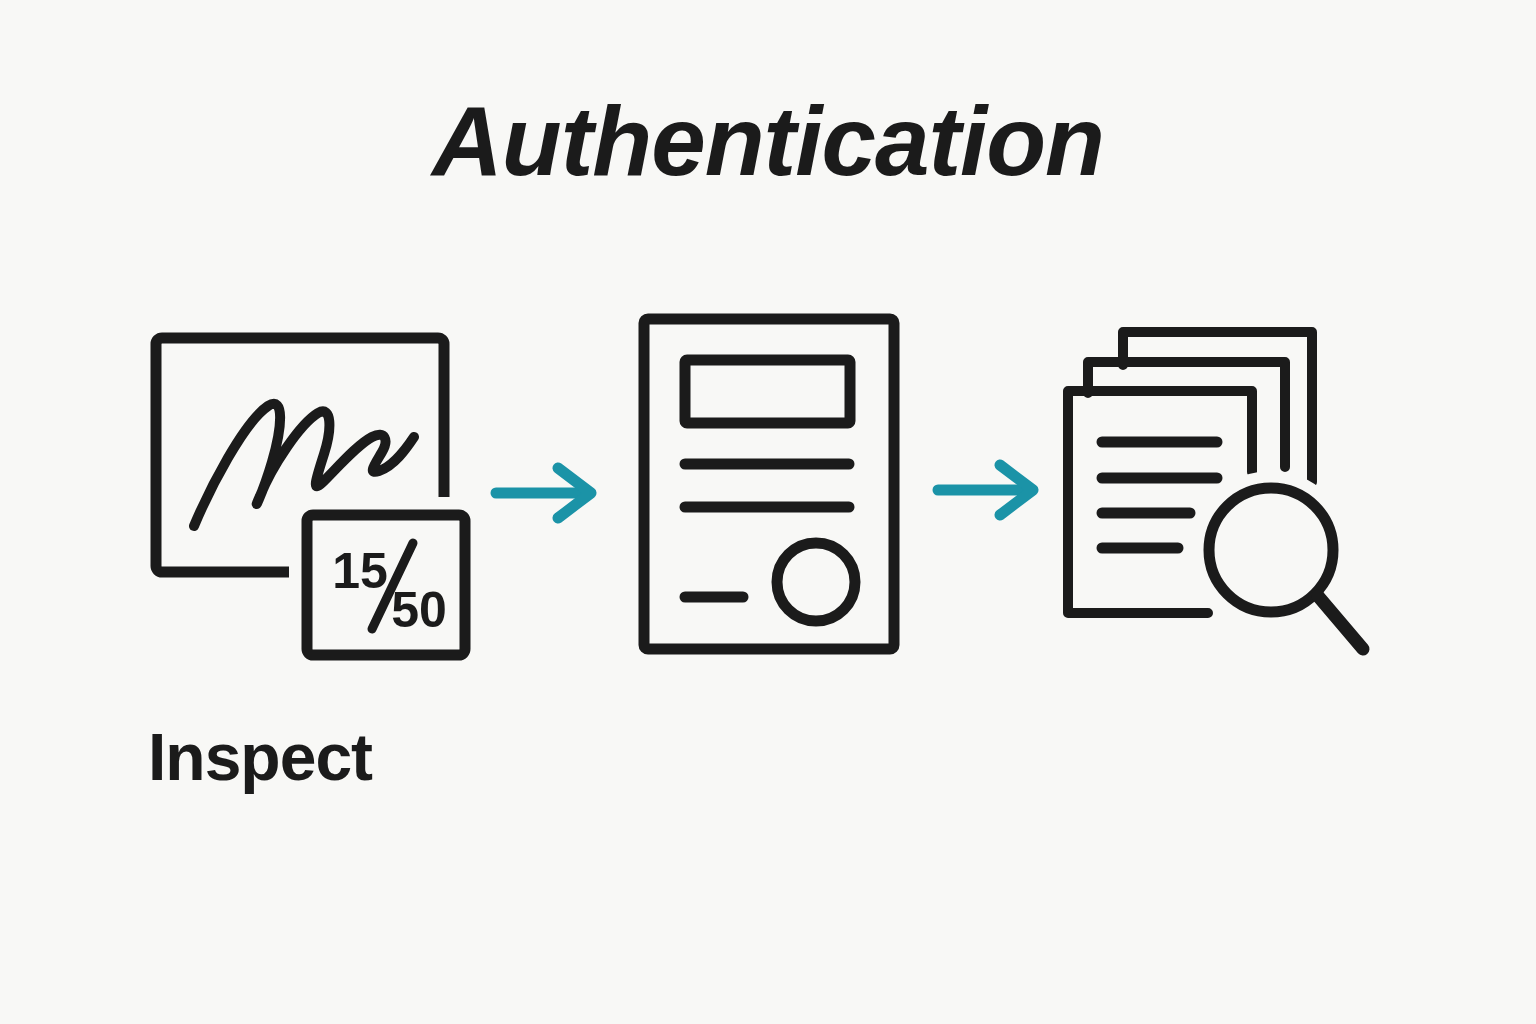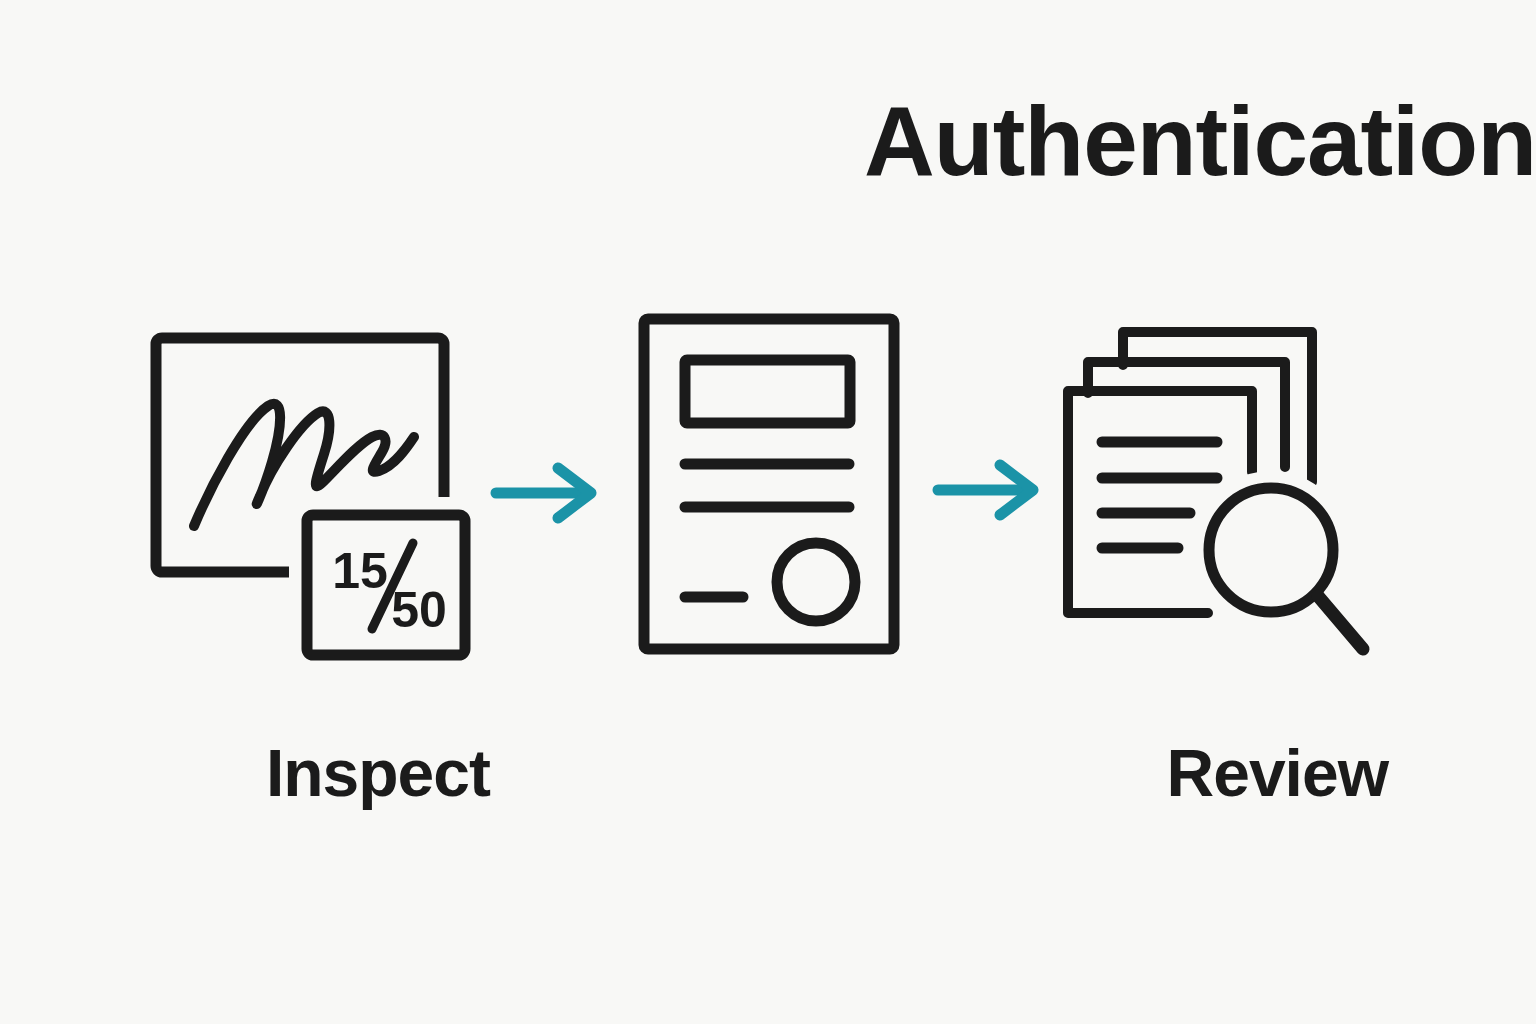--- a/index.html
+++ b/index.html
@@ -15,26 +15,27 @@
     overflow: hidden;
     background: var(--background, #f8f8f6);
     font-family: "Liberation Sans", sans-serif;
   }
   .title {
     position: absolute;
     top: 92px;
     left: 0;
     width: 100%;
     margin: 0;
-    text-align: right;
+    text-align: center;
     font-size: 98px;
     font-weight: 700;
     letter-spacing: -1px;
     line-height: 1;
     color: var(--ink, #1b1b1b);
+    font-style: italic;
   }
   svg.icon {
     position: absolute;
     overflow: visible;
   }
   .stroke {
     fill: none;
     stroke: var(--ink, #1b1b1b);
     stroke-linecap: round;
     stroke-linejoin: round;
@@ -56,22 +57,22 @@
   }
   .edition {
     font-family: "Liberation Sans", sans-serif;
     font-size: 50px;
     font-weight: 700;
     fill: var(--ink, #1b1b1b);
   }
   .step-label {
     position: absolute;
     top: 724px;
-    margin: 16px;
-    text-align: right;
+    margin: 0;
+    text-align: left;
     font-size: 66px;
     font-weight: 700;
     letter-spacing: -1px;
     line-height: 1;
     color: var(--ink, #1b1b1b);
   }
 </style>
 </head>
 <body>
 
@@ -115,15 +116,14 @@
     <line class="stroke" x1="42" y1="117" x2="157" y2="117" stroke-width="11"></line>
     <line class="stroke" x1="42" y1="153" x2="157" y2="153" stroke-width="11"></line>
     <line class="stroke" x1="42" y1="188" x2="130" y2="188" stroke-width="11"></line>
     <line class="stroke" x1="42" y1="223" x2="118" y2="223" stroke-width="11"></line>
     <circle class="halo-ring" cx="211" cy="225" r="62" stroke-width="34"></circle>
     <circle class="stroke" cx="211" cy="225" r="62" stroke-width="11"></circle>
     <line class="stroke" x1="258" y1="271" x2="303" y2="324" stroke-width="13"></line>
   </svg>
 
   <p class="step-label" style="left:148px; width:326px;">Inspect</p>
-  <p class="step-label" style="left:1060px; width:312px;">Review</p>
 
 </div>
 
 </body></html>

